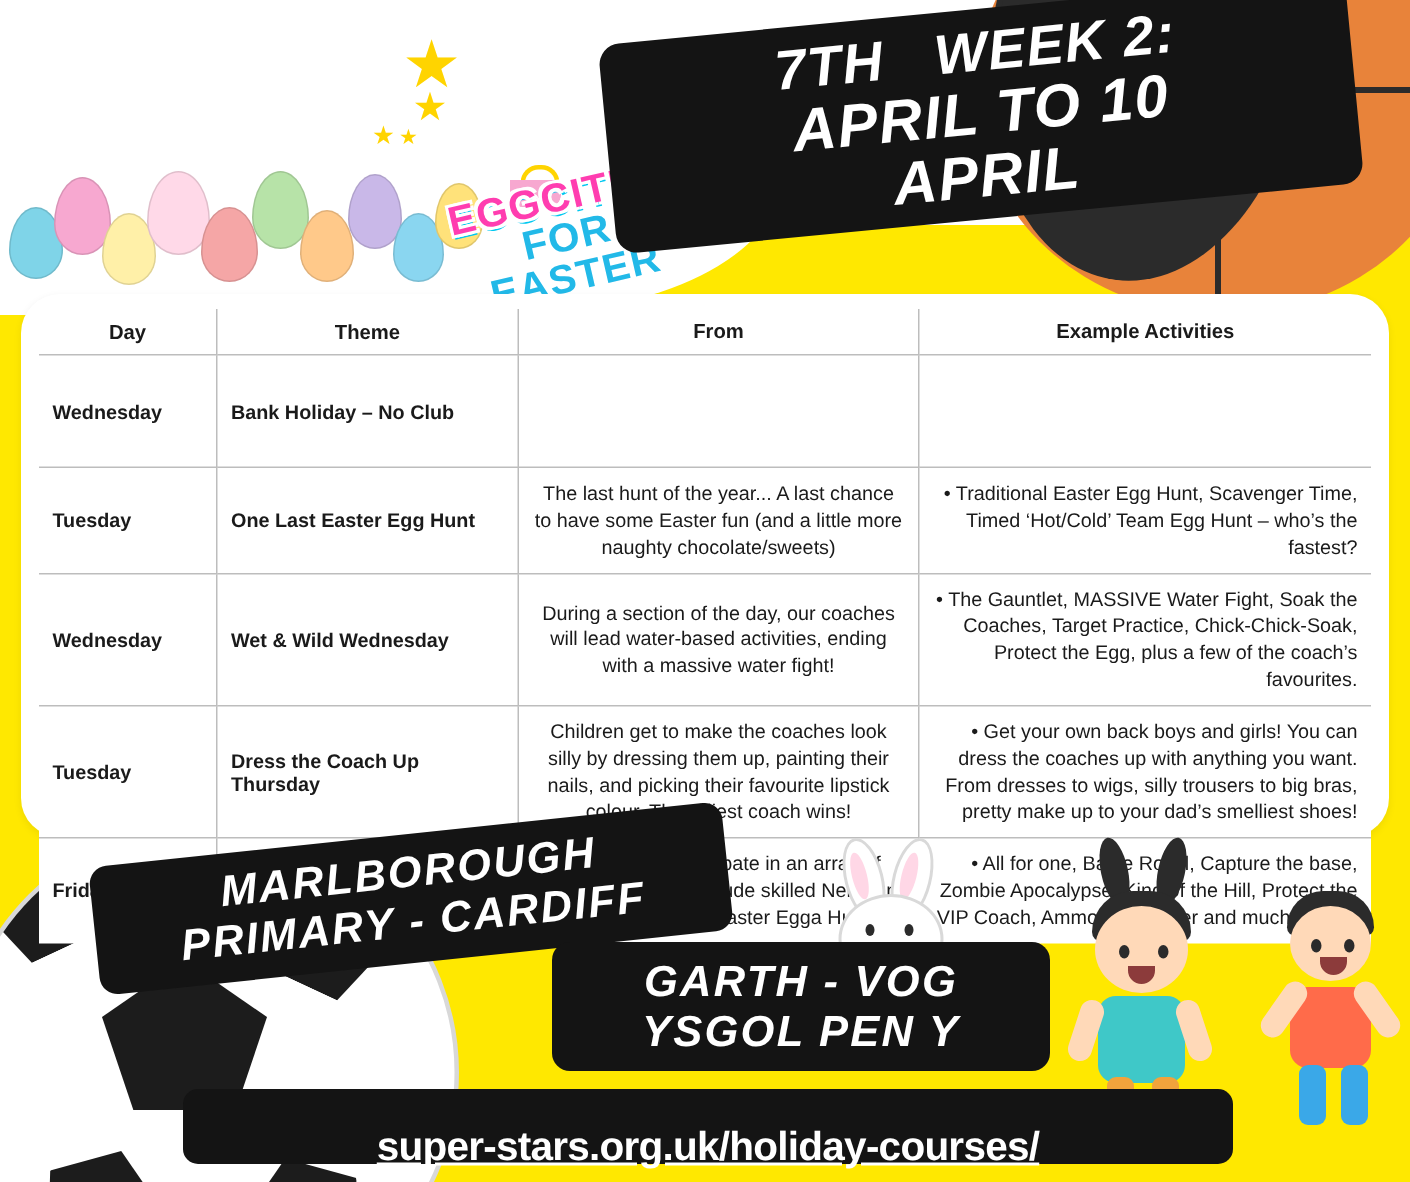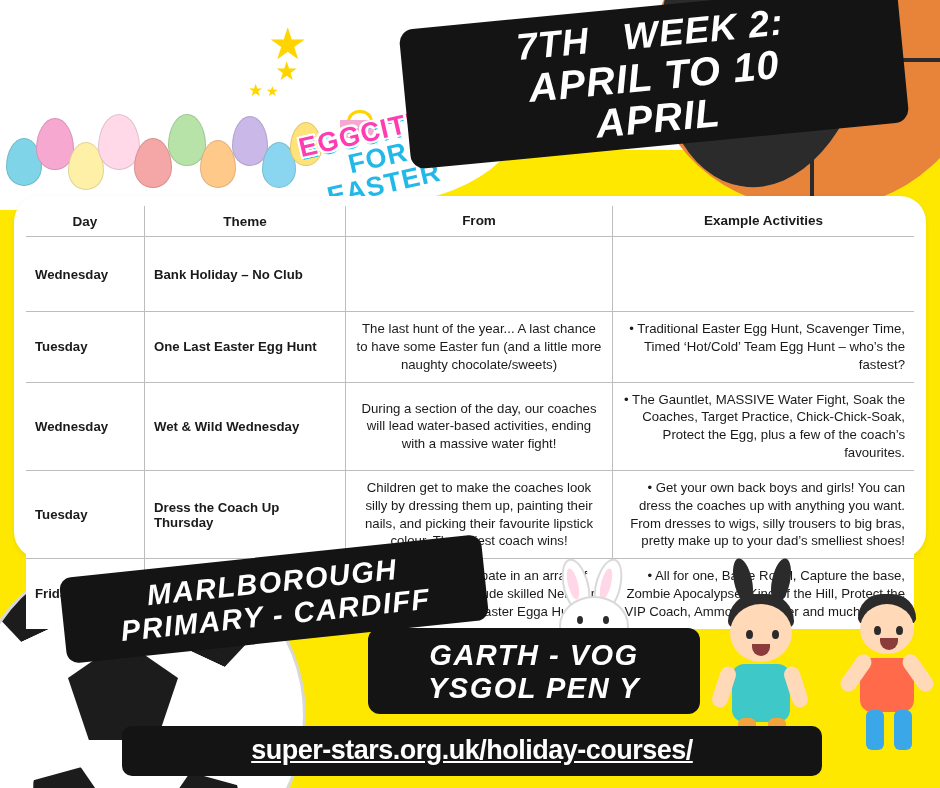--- a/index.html
+++ b/index.html
@@ -256,21 +256,21 @@
     line-height: 1.15; letter-spacing: 1.5px;
   }
   .urlbar {
     position: absolute;
     left: 122px; top: 726px;
     width: 700px; height: 50px;
     background: #141414;
     border-radius: 10px;
   }
   .urlbar .u-text {
-    position: absolute; left: 0; top: 9px; width: 700px;
+    position: absolute; left: 0; top: 23px; width: 700px;
     color: #ffffff; text-align: center;
     font-weight: 800; font-size: 27px;
     letter-spacing: -0.5px;
     text-decoration: underline;
   }
   
   .bunny { position: absolute; left: 545px; top: 558px; width: 96px; height: 96px; }
   .bunny .ear {
     position: absolute; width: 22px; height: 52px;
     background: #ffffff; border: 2px solid #d9d9d9; border-radius: 50%;

